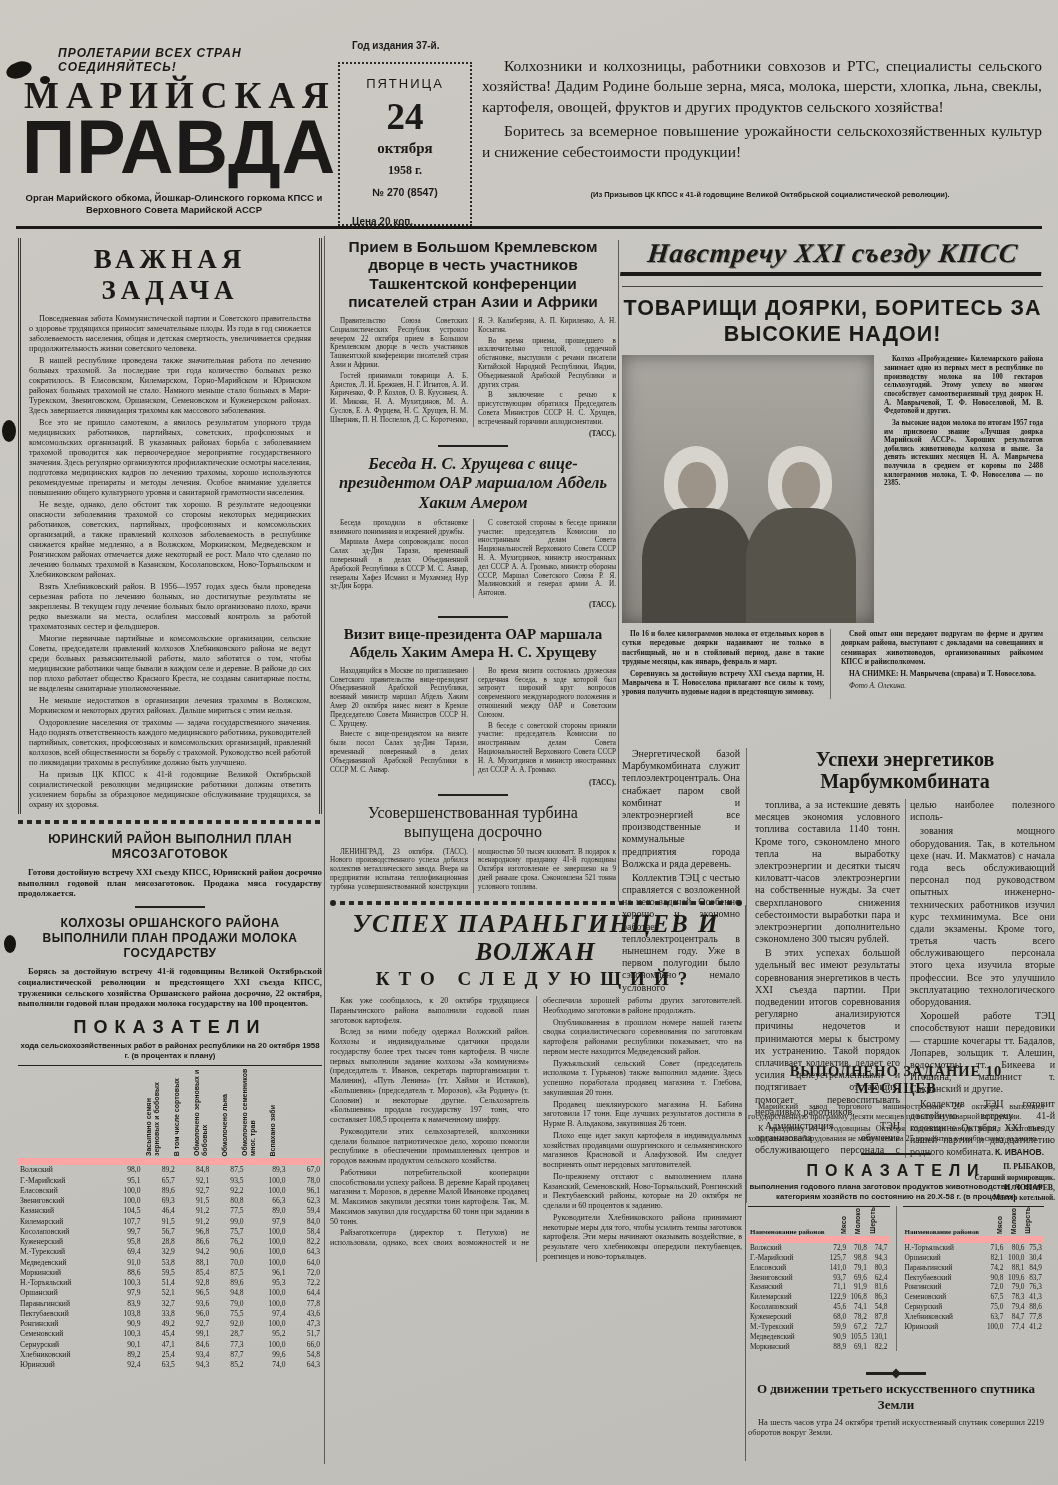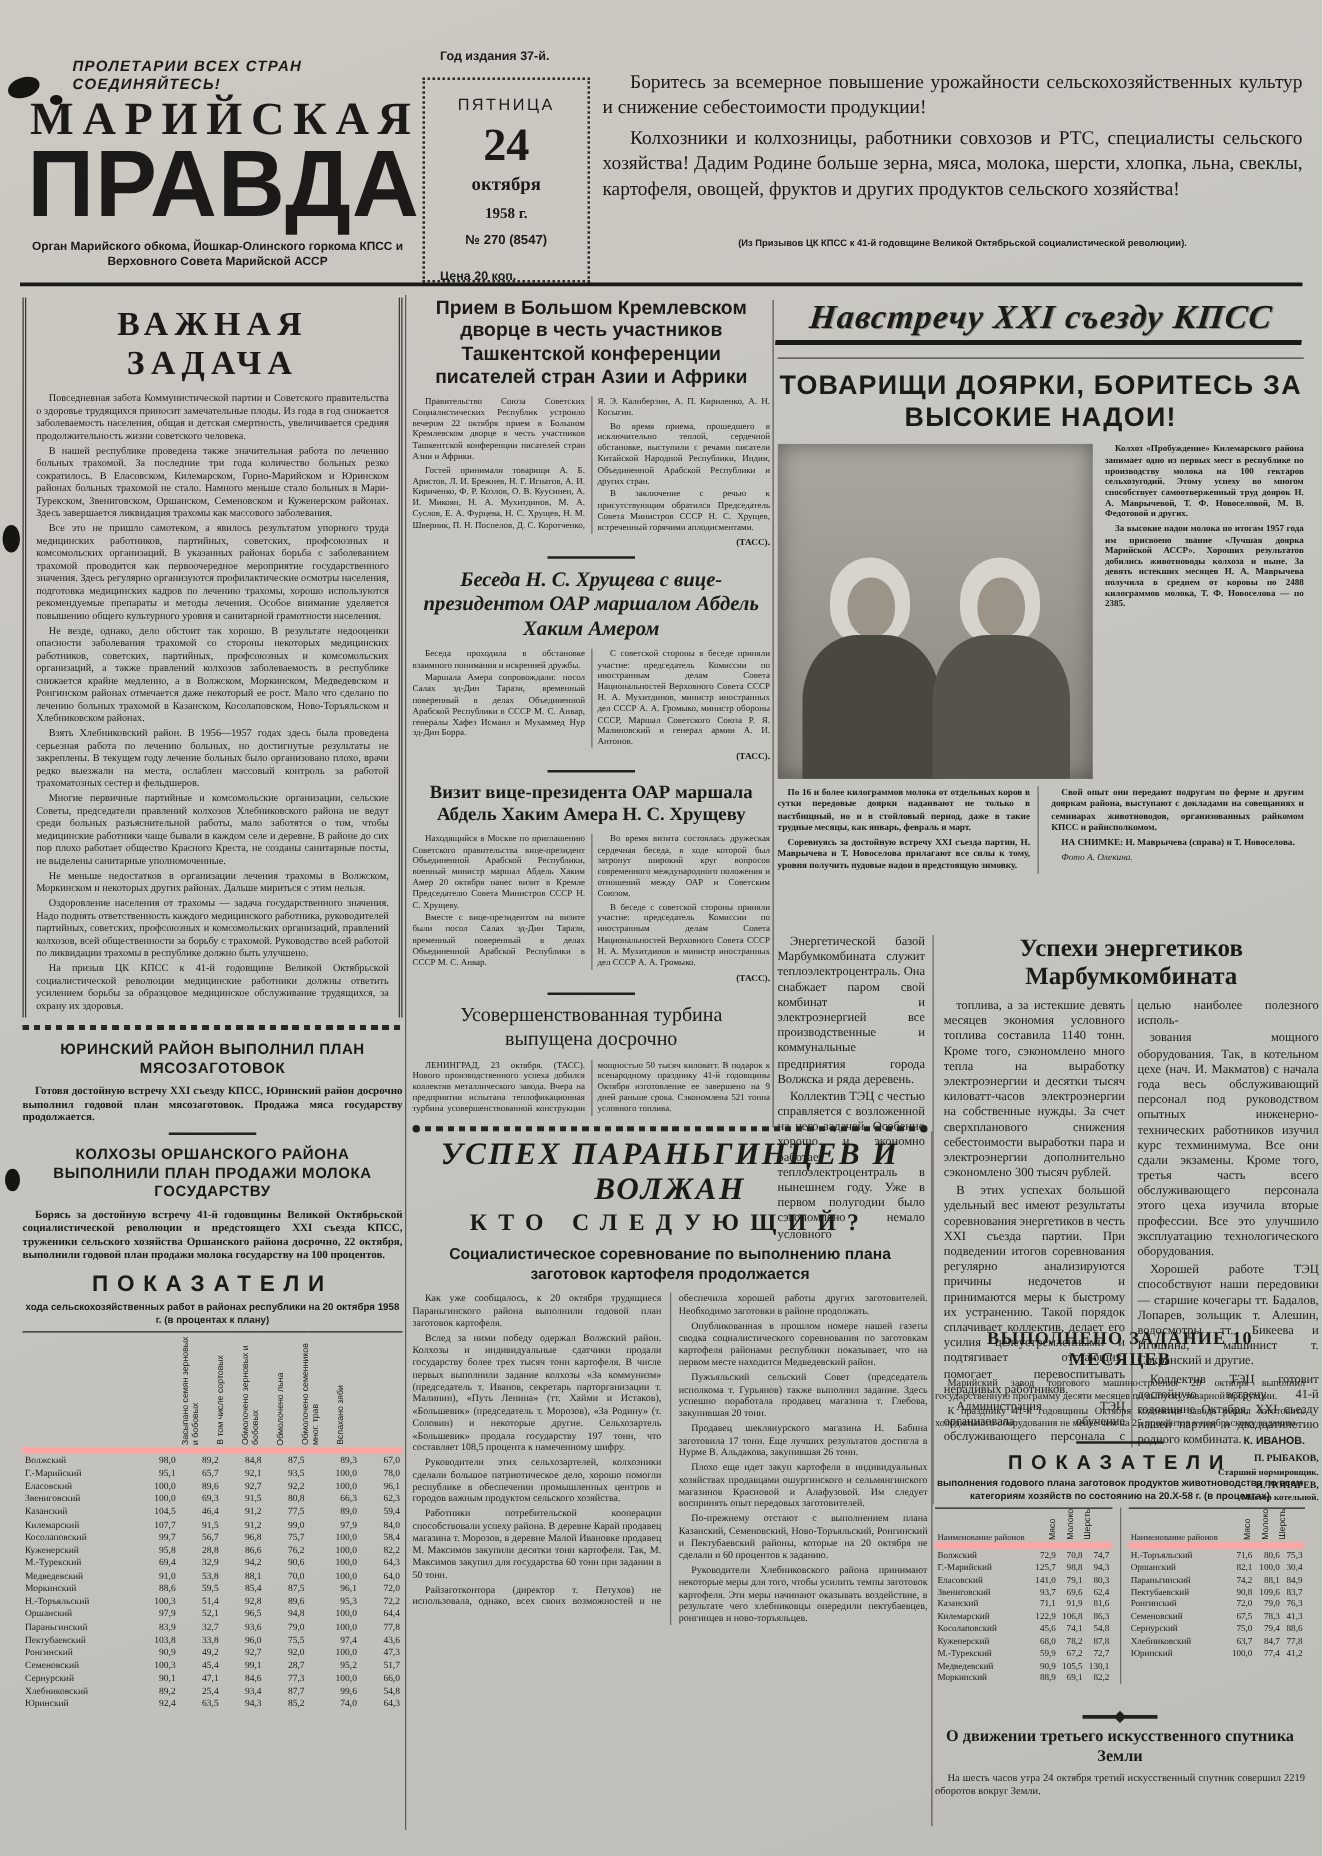--- a/index.html
+++ b/index.html
@@ -50,22 +50,22 @@
   .editorial p{font-size:8.2px;}
   .sec-head{font-family:"Liberation Sans",sans-serif;font-weight:bold;text-align:center;
     font-size:12px;line-height:1.25;margin:8px 0 5px;letter-spacing:0.5px;}
   .sec-body{font-size:8.8px;font-weight:bold;}
   .ind-title{text-align:center;font-family:"Liberation Sans",sans-serif;font-weight:bold;
     font-size:18px;letter-spacing:7px;margin:8px 0 3px;}
   .ind-sub{font-family:"Liberation Sans",sans-serif;font-weight:bold;font-size:7.8px;
     text-align:center;line-height:1.3;margin-bottom:4px;}
   table.ind{border-collapse:collapse;width:100%;font-size:7.6px;}
   table.ind th,table.ind td{padding:0 2px;}
-  table.ind thead th{border-top:1px solid #23211e;border-bottom:5px solid #fca5a5;
-    vertical-align:bottom;font-weight:normal;}
+  table.ind thead th{border-top:1px solid #23211e;border-bottom:7px solid #fca5a5;
+    vertical-align:bottom;font-weight:bold;}
   .vhead span{writing-mode:vertical-rl;transform:rotate(180deg);display:inline-block;
     font-size:7px;line-height:1.15;max-height:90px;text-align:left;font-family:"Liberation Sans",sans-serif;}
   table.ind td{line-height:1.35;}
   table.ind td.tname{text-align:left;white-space:nowrap;}
   table.ind td.num{text-align:right;}
   
   .col2{left:330px;top:236px;width:286px;}
   .h-sans{font-family:"Liberation Sans",sans-serif;font-weight:bold;text-align:center;
     font-size:15.5px;line-height:1.18;margin:2px 6px 6px;}
   .h-ital{font-style:italic;font-weight:bold;text-align:center;font-size:16.5px;line-height:1.2;margin:4px 2px 6px;}
@@ -152,22 +152,22 @@
 <div class="edyear">Год издания 37-й.</div>
 <div class="datebox">
   <div class="wd">ПЯТНИЦА</div>
   <div class="dd">24</div>
   <div class="mo">октября</div>
   <div class="yr">1958 г.</div>
   <div class="no">№ 270 (8547)</div>
 </div>
 <div class="price">Цена 20 коп.</div>
 <div class="appeal">
+  <p>Колхозники и колхозницы, работники совхозов и РТС, специалисты сельского хозяйства! Дадим Родине больше зерна, мяса, молока, шерсти, хлопка, льна, свеклы, картофеля, овощей, фруктов и других продуктов сельского хозяйства!</p>
   <p>Боритесь за всемерное повышение урожайности сельскохозяйственных культур и снижение себестоимости продукции!</p>
-  <p>Колхозники и колхозницы, работники совхозов и РТС, специалисты сельского хозяйства! Дадим Родине больше зерна, мяса, молока, шерсти, хлопка, льна, свеклы, картофеля, овощей, фруктов и других продуктов сельского хозяйства!</p>
 </div>
 <div class="appeal-src">(Из Призывов ЦК КПСС к 41-й годовщине Великой Октябрьской социалистической революции).</div>
 <div class="hrule"></div>
 
 <div class="vr" style="left:324px;top:236px;height:1228px;"></div>
 <div class="vr" style="left:618px;top:240px;height:662px;"></div>
 <div class="vr" style="left:745px;top:905px;height:556px;"></div>
 
 <div class="block col1">
   <div class="editorial body-txt">
@@ -498,21 +498,20 @@
 </div>
 
 <div class="block potato">
   <div class="orn">
       <span class="dot"></span>
       <span class="zig"></span>
       <span class="dot"></span>
     </div>
   <h2>УСПЕХ ПАРАНЬГИНЦЕВ И ВОЛЖАН</h2>
   <h3>КТО СЛЕДУЮЩИЙ?</h3>
-  <div class="sub">Социалистическое соревнование по выполнению плана заготовок картофеля продолжается</div>
   <div class="body-txt twocol">
       <p>Как уже сообщалось, к 20 октября трудящиеся Параньгинского района выполнили годовой план заготовок картофеля.</p>
       <p>Вслед за ними победу одержал Волжский район. Колхозы и индивидуальные сдатчики продали государству более трех тысяч тонн картофеля. В числе первых выполнили задание колхозы «За коммунизм» (председатель т. Иванов, секретарь парторганизации т. Малинин), «Путь Ленина» (тт. Хайми и Истаков), «Большевик» (председатель т. Морозов), «За Родину» (т. Соловин) и некоторые другие. Сельхозартель «Большевик» продала государству 197 тонн, что составляет 108,5 процента к намеченному шифру.</p>
       <p>Руководители этих сельхозартелей, колхозники сделали большое патриотическое дело, хорошо помогли республике в обеспечении промышленных центров и городов важным продуктом сельского хозяйства.</p>
       <p>Работники потребительской кооперации способствовали успеху района. В деревне Карай продавец магазина т. Морозов, в деревне Малой Ивановке продавец М. Максимов закупили десятки тонн картофеля. Так, М. Максимов закупил для государства 60 тонн при задании в 50 тонн.</p>
       <p>Райзаготконтора (директор т. Петухов) не использовала, однако, всех своих возможностей и не обеспечила хорошей работы других заготовителей. Необходимо заготовки в районе продолжать.</p>
       <p>Опубликованная в прошлом номере нашей газеты сводка социалистического соревнования по заготовкам картофеля районами республики показывает, что на первом месте находится Медведевский район.</p>
       <p>Пужъяльский сельский Совет (председатель исполкома т. Гурьянов) также выполнил задание. Здесь успешно поработала продавец магазина т. Глебова, закупившая 20 тонн.</p>
       <p>Продавец шекляиурского магазина Н. Бабина заготовила 17 тонн. Еще лучших результатов достигла в Нурме В. Альдакова, закупившая 26 тонн.</p>
       <p>Плохо еще идет закуп картофеля в индивидуальных хозяйствах продавцами ошургинского и сельмянгинского магазинов Красновой и Алафузовой. Им следует воспринять опыт передовых заготовителей.</p>

